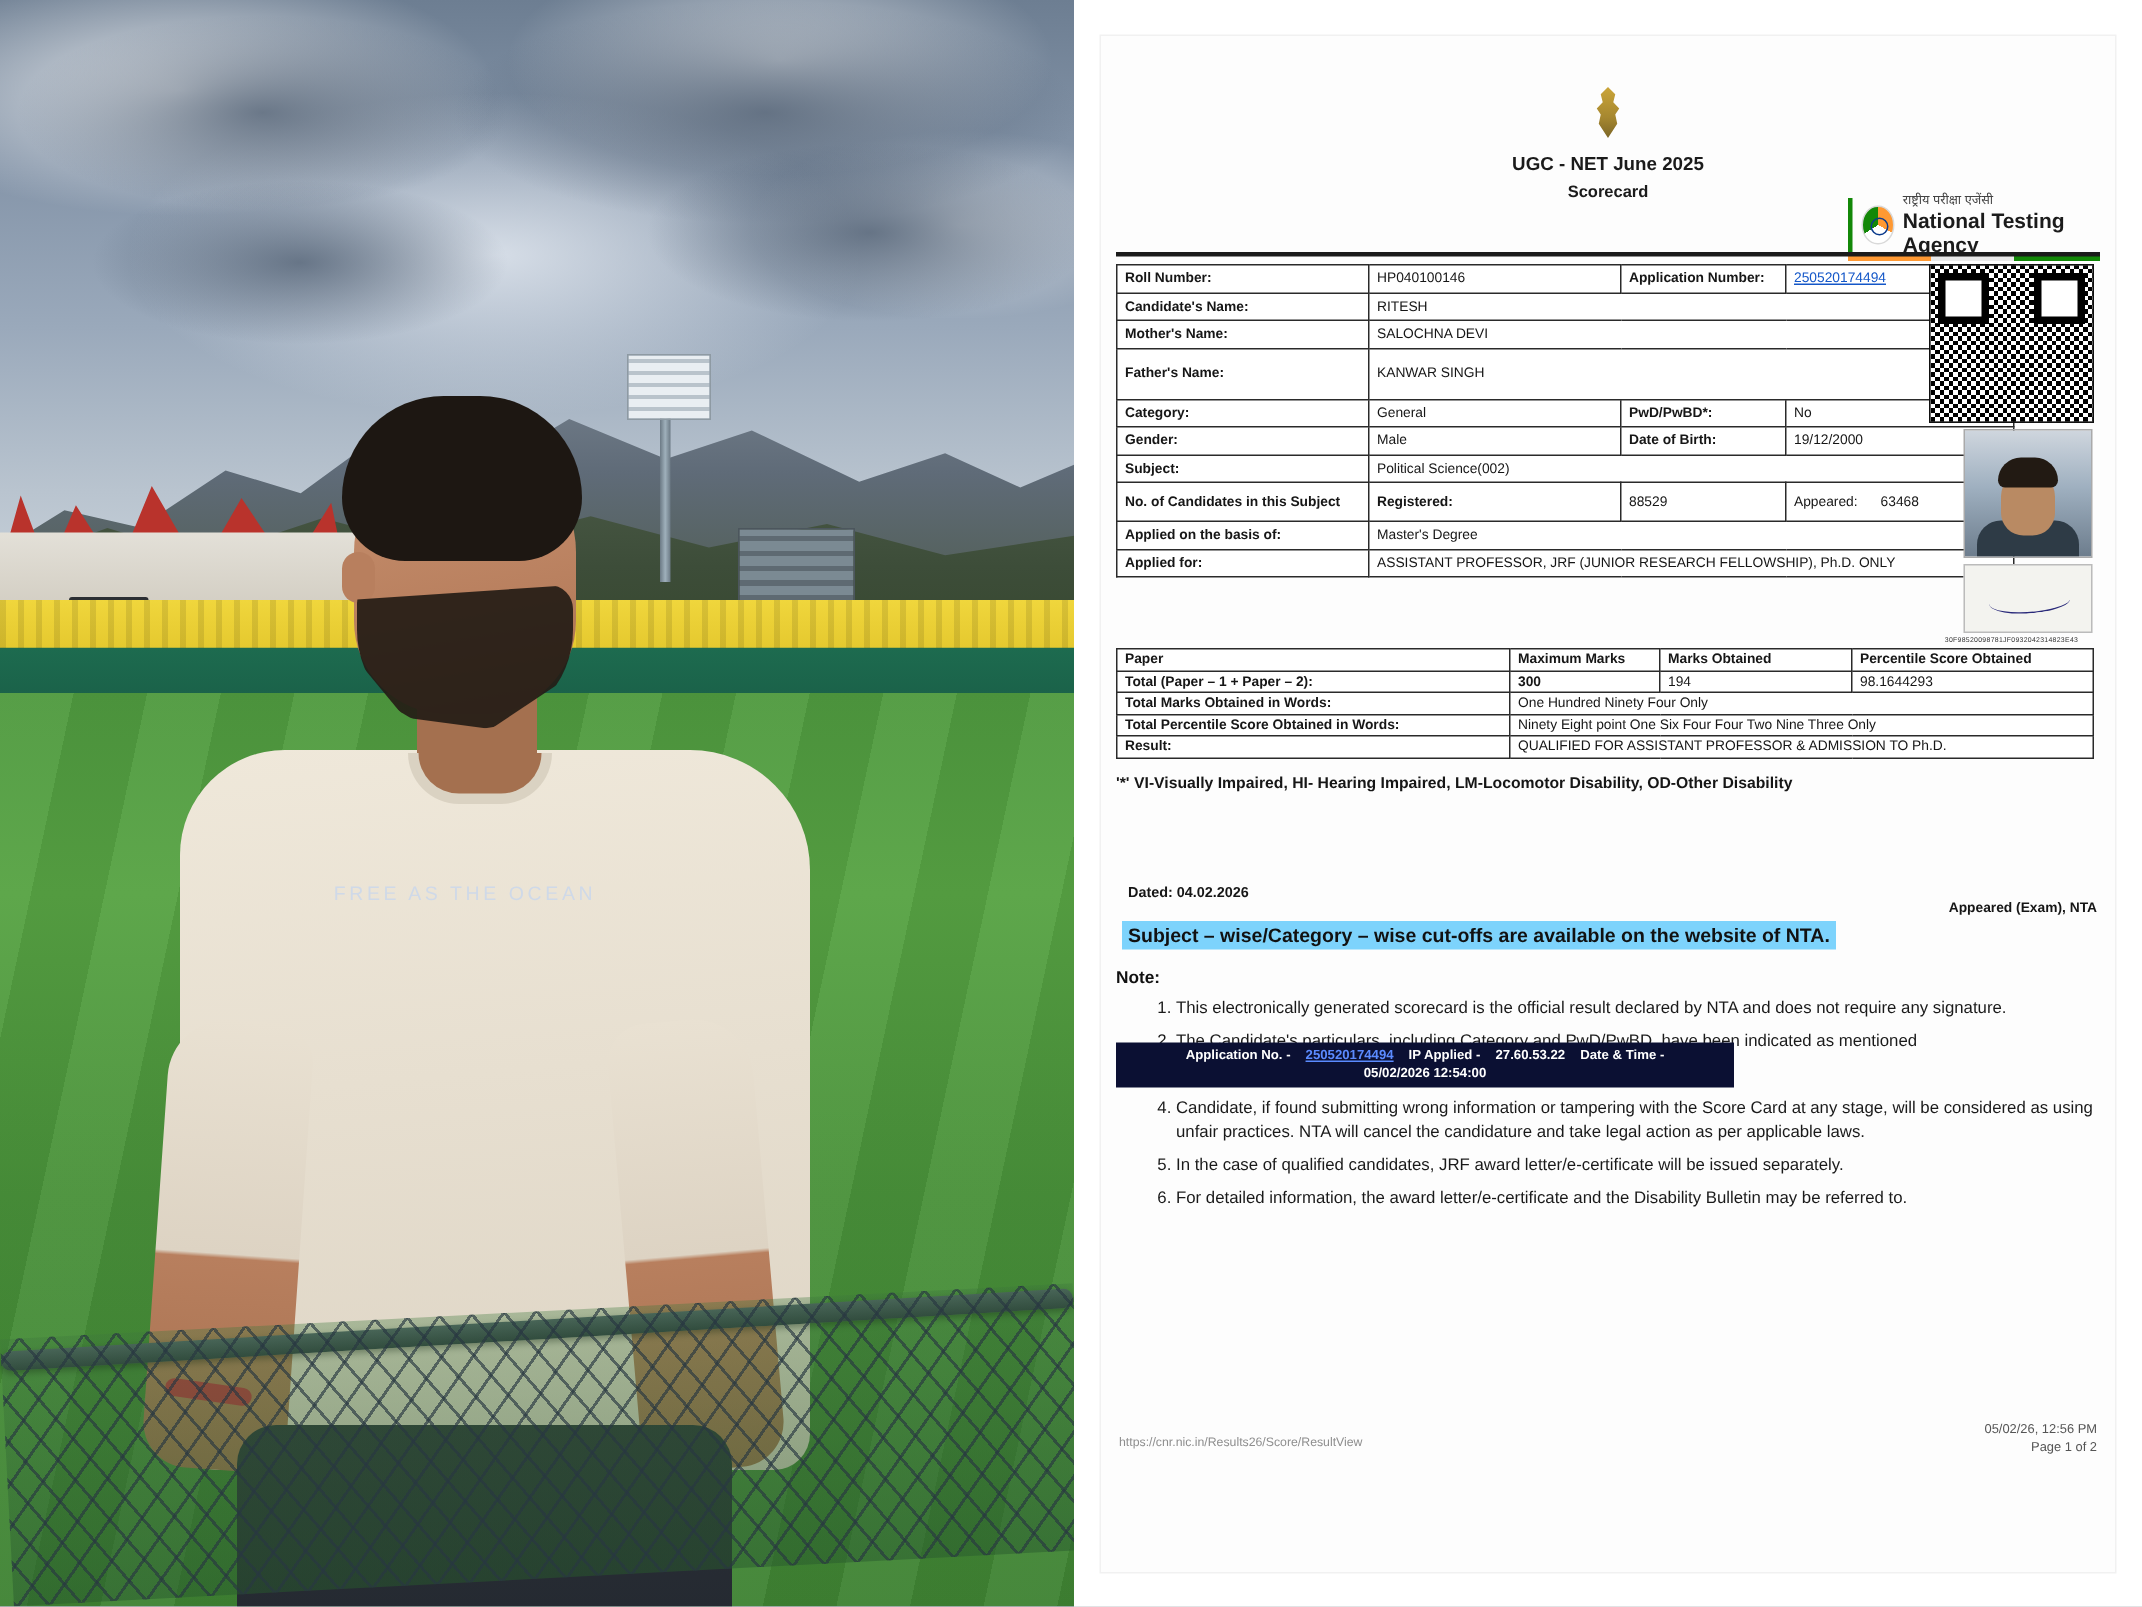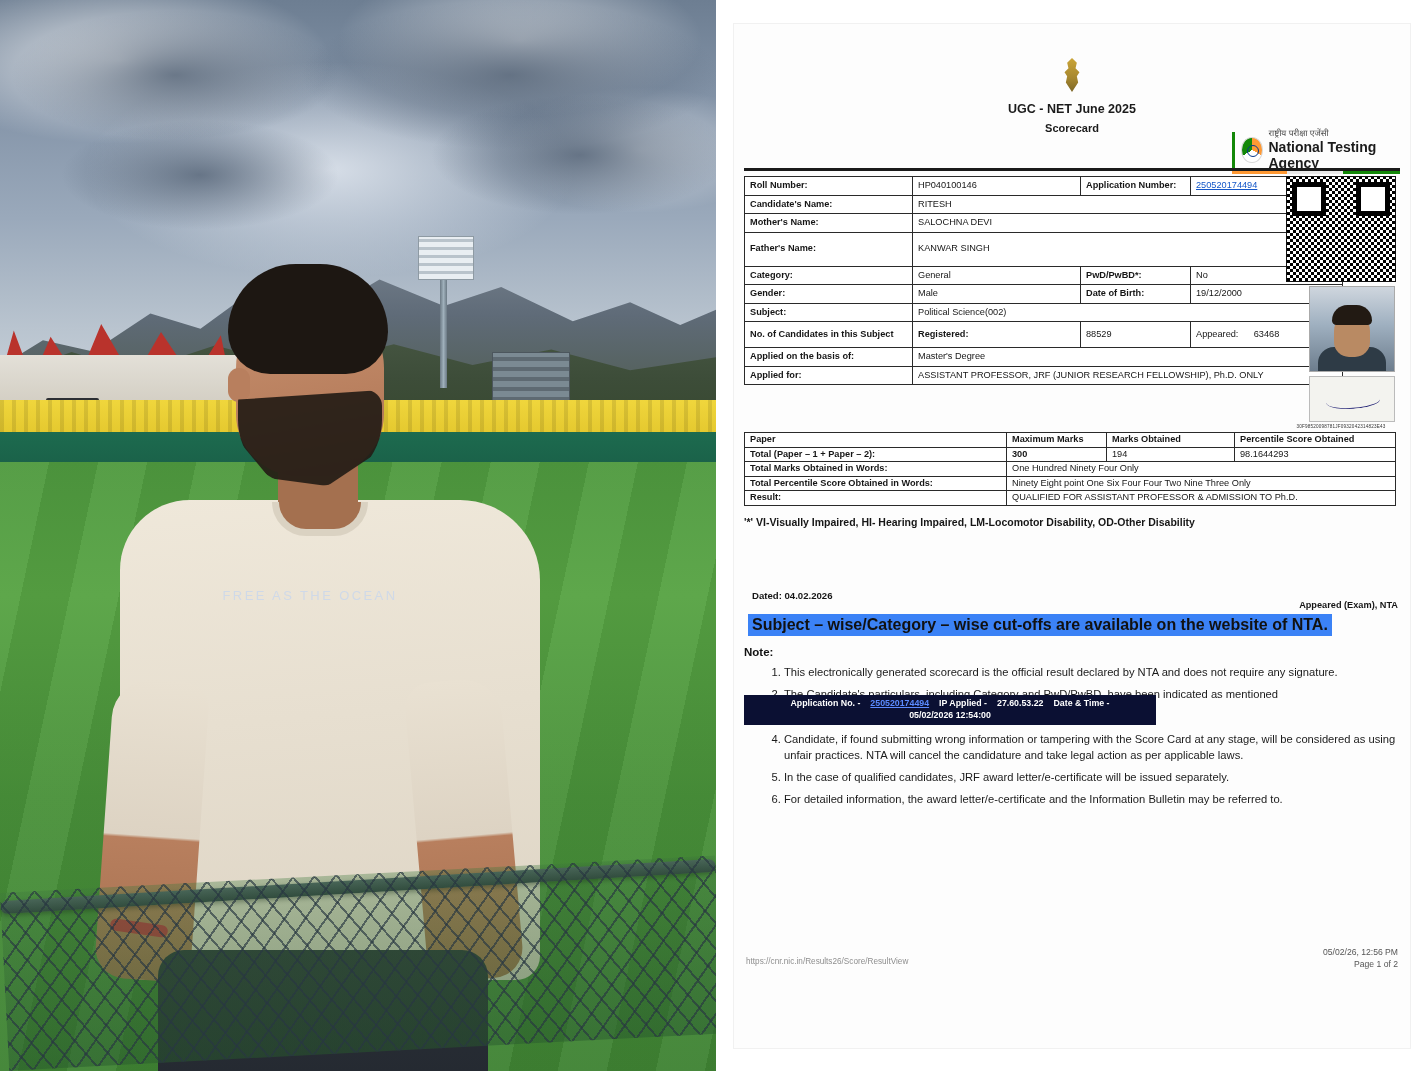--- a/index.html
+++ b/index.html
@@ -303,22 +303,22 @@
     position: absolute; left: 10px; top: 492px; font-size: 10.5px; font-weight: bold; color: #161616;
   }
   .dated {
     position: absolute; left: 18px; top: 566px; font-size: 9.6px; font-weight: bold; color: #161616;
   }
   .director {
     position: absolute; right: 12px; top: 576px; font-size: 9.2px; font-weight: bold; color: #161616;
   }
   .cutoff {
     position: absolute; left: 14px; top: 590px;
-    background: #3b82f6; padding: 2px 4px;
-    font-size: 16px; font-weight: bold; color: #111;
+    background: #7dd3fc; padding: 2px 4px;
+    font-size: 13px; font-weight: bold; color: #111;
   }
   .note-head {
     position: absolute; left: 10px; top: 622px; font-size: 11.5px; font-weight: bold; color: #111;
   }
   ol.notes {
     position: absolute; left: 28px; top: 640px; width: 640px;
     margin: 0; padding-left: 22px;
     font-size: 11.2px; line-height: 1.45; color: #1a1a1a;
   }
   ol.notes li { margin-bottom: 6px; }
@@ -503,21 +503,21 @@
       <div class="director">Appeared (Exam), NTA</div>
       <div class="cutoff">Subject – wise/Category – wise cut-offs are available on the website of NTA.</div>
 
       <div class="note-head">Note:</div>
       <ol class="notes">
         <li>This electronically generated scorecard is the official result declared by NTA and does not require any signature.</li>
         <li>The Candidate's particulars, including Category and PwD/PwBD, have been indicated as mentioned</li>
         <li>Subject-wise Cut-Off is based on the Marks/Percentile.</li>
         <li>Candidate, if found submitting wrong information or tampering with the Score Card at any stage, will be considered as using unfair practices. NTA will cancel the candidature and take legal action as per applicable laws.</li>
         <li>In the case of qualified candidates, JRF award letter/e-certificate will be issued separately.</li>
-        <li>For detailed information, the award letter/e-certificate and the Information Bulletin may be referred to.</li>
+        <li>For detailed information, the award letter/e-certificate and the Disability Bulletin may be referred to.</li>
       </ol>
 
       <div class="selection-bar">
         <div class="row1">
           <span>Application No. -</span>
           <span class="appno">250520174494</span>
           <span>IP Applied -</span>
           <span>27.60.53.22</span>
           <span>Date &amp; Time -</span>
         </div>

